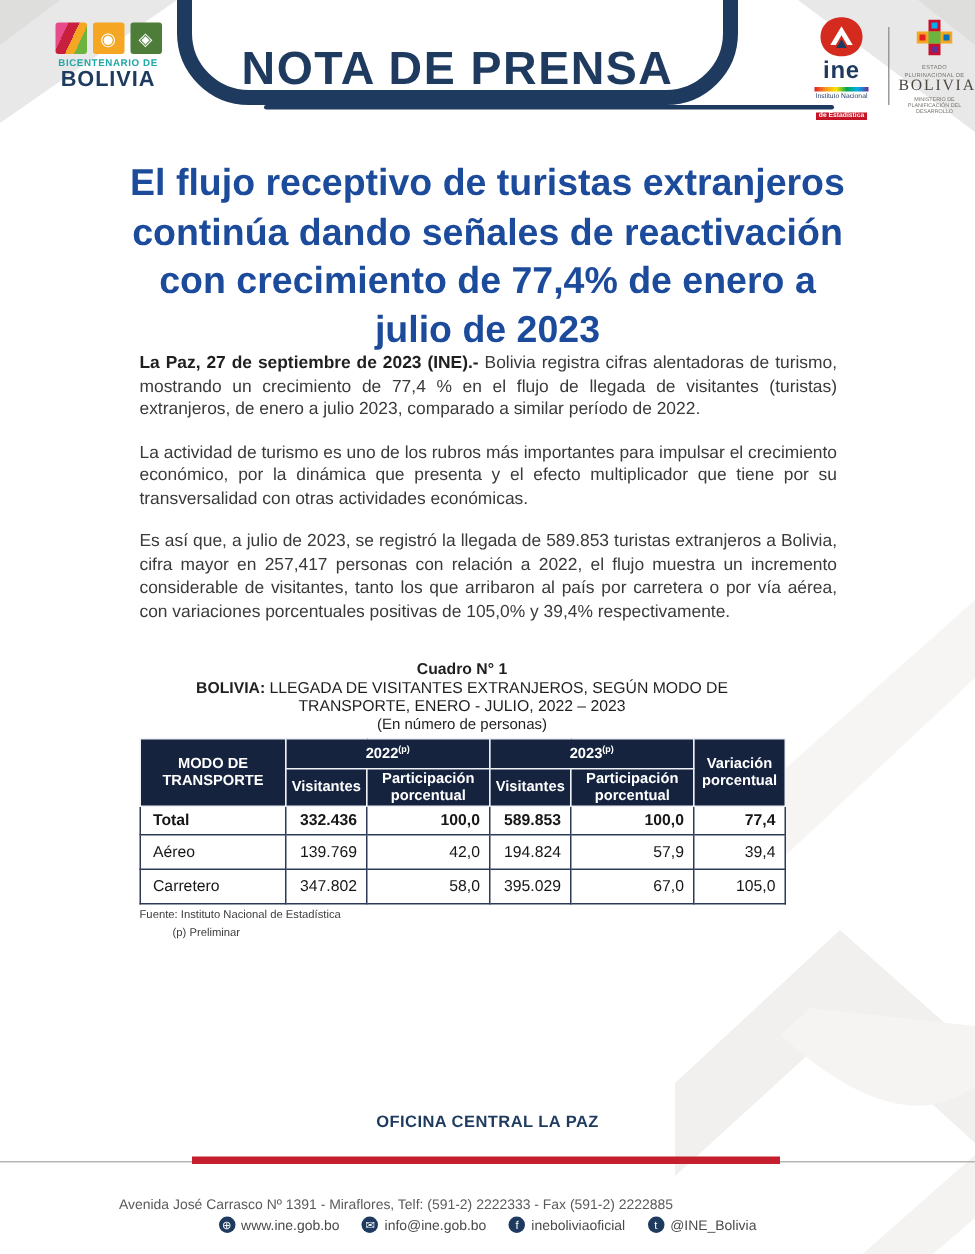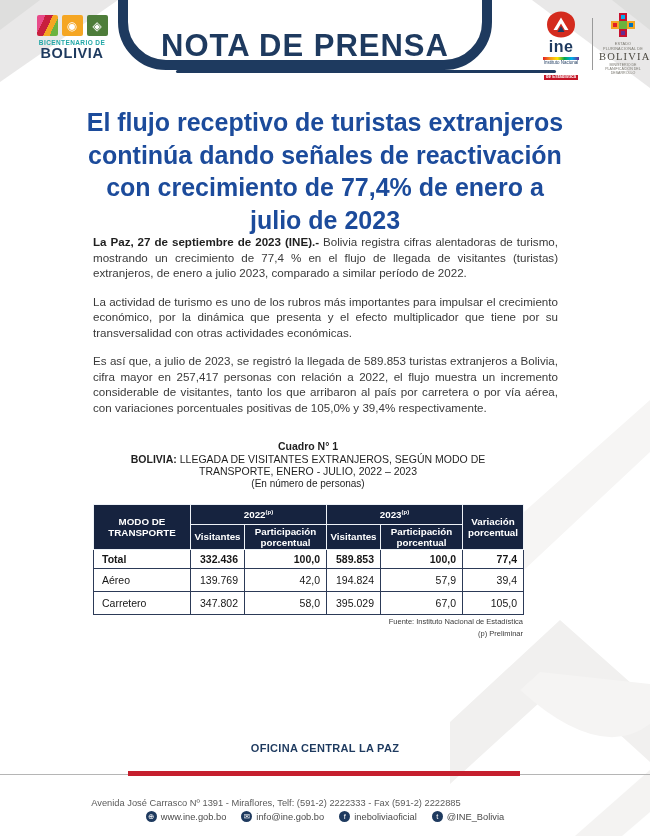--- a/index.html
+++ b/index.html
@@ -45,39 +45,39 @@
   .paras{left:93px;top:234px;width:465px;font-size:11.6px;line-height:1.34;
          color:#3a3a3a;text-align:justify;}
   .paras p{margin:0 0 13px 0;}
   .lead{font-weight:bold;color:#1f1f1f;margin-top:44px;}
 
   
   .cuadro{left:93px;top:440px;width:430px;color:#1f1f1f;}
   .cap{text-align:center;line-height:1.2;font-size:10.5px;}
   .cap1{font-weight:bold;}
   .cap2 b{font-weight:bold;}
-  .cap3{font-size:10px;margin-bottom:14px;}
+  .cap3{font-size:10px;margin-bottom:2px;}
   table.ine{border-collapse:collapse;width:430px;table-layout:fixed;margin-top:1px;
             border:1.5px solid #16233f;}
   table.ine th{background:#16233f;color:#fff;font-weight:bold;font-size:9.8px;
                border:1px solid #eef2f7;padding:1px 3px;line-height:1.15;}
   table.ine td{font-size:10.5px;border:1px solid #2c3a57;padding:2.5px 6px;background:#fff;color:#161616;}
   table.ine sup{font-size:6px;}
   .row-total td{background:#4674b4;color:#fff;font-weight:bold;}
   .cell-label{text-align:left;padding-left:8px !important;}
   .cell-num{text-align:right;}
-  .src{font-size:7.5px;color:#3c3c3c;line-height:1.3;margin-top:2px;text-align:right;}
+  .src{font-size:7.5px;color:#3c3c3c;line-height:1.3;margin-top:2px;}
   .src2{padding-left:22px;}
 
   
   .footer-line{left:0;top:774px;width:650px;height:1px;background:#b5b5b5;}
   .footer-redbar{left:128px;top:771px;width:392px;height:5px;background:#c51f2e;}
   .footer-office{left:0;top:742px;width:650px;text-align:center;font-size:11px;
                  font-weight:bold;color:#1e3a5f;letter-spacing:.3px;}
-  .footer-address{left:0;top:798px;width:528px;text-align:center;font-size:9.3px;color:#5a5a5a;padding-left:12px;}
+  .footer-address{left:0;top:798px;width:528px;text-align:center;font-size:9.3px;color:#5a5a5a;}
   .footer-social{left:0;top:811px;width:650px;display:flex;justify-content:center;gap:15px;
                  align-items:center;font-size:9.3px;color:#4a4a4a;}
   .social-item{display:flex;align-items:center;gap:4px;}
   .social-icon{width:11px;height:11px;border-radius:50%;background:#1e3a5f;color:#fff;
                font-size:7.5px;line-height:11px;text-align:center;flex:0 0 auto;}
 </style>
 </head>
 <body>
 
 <div class="page">

